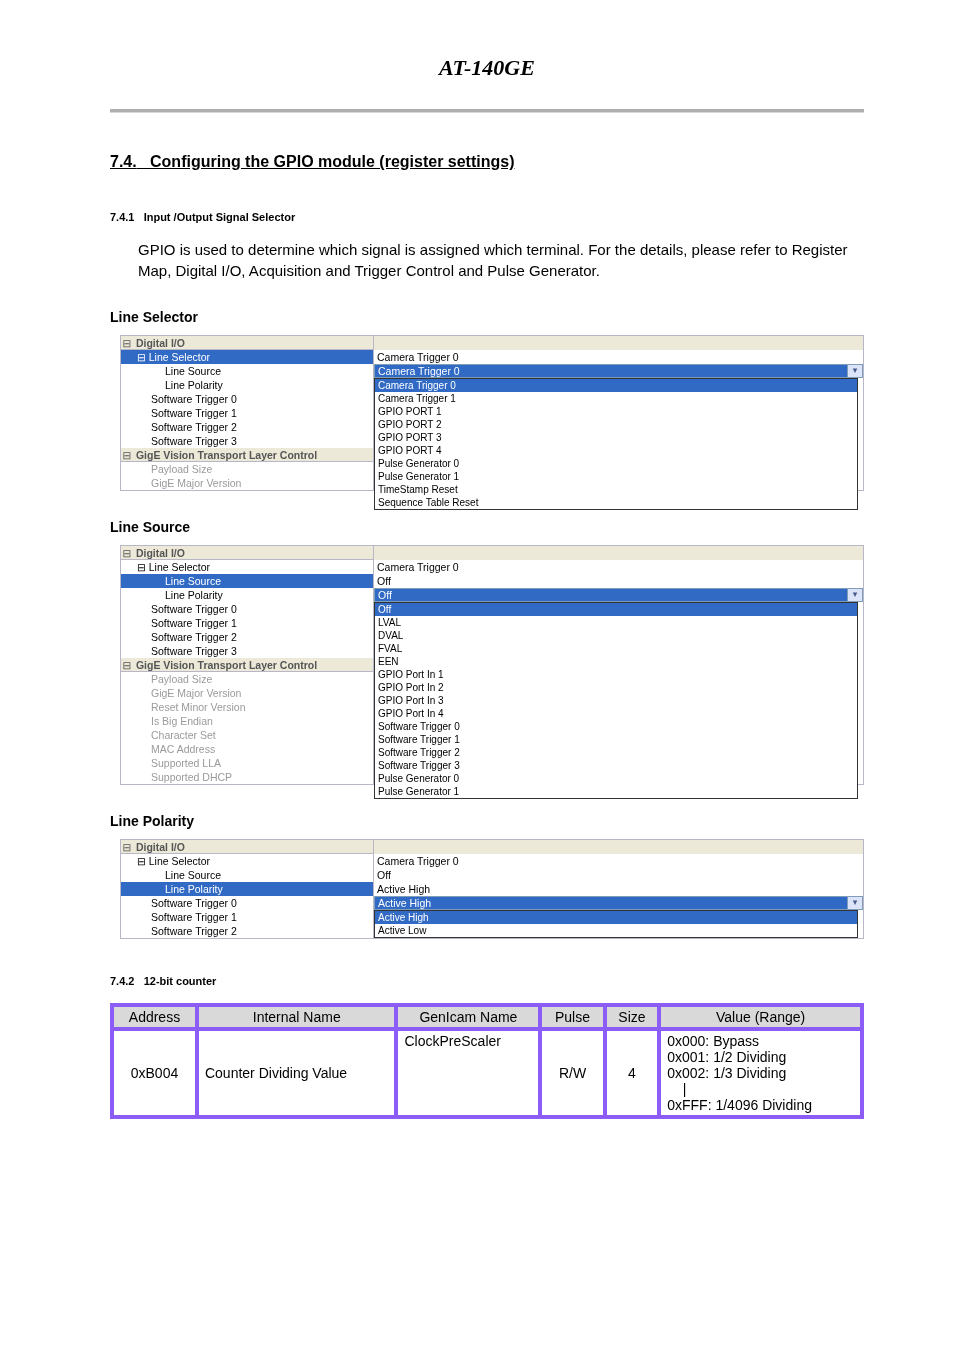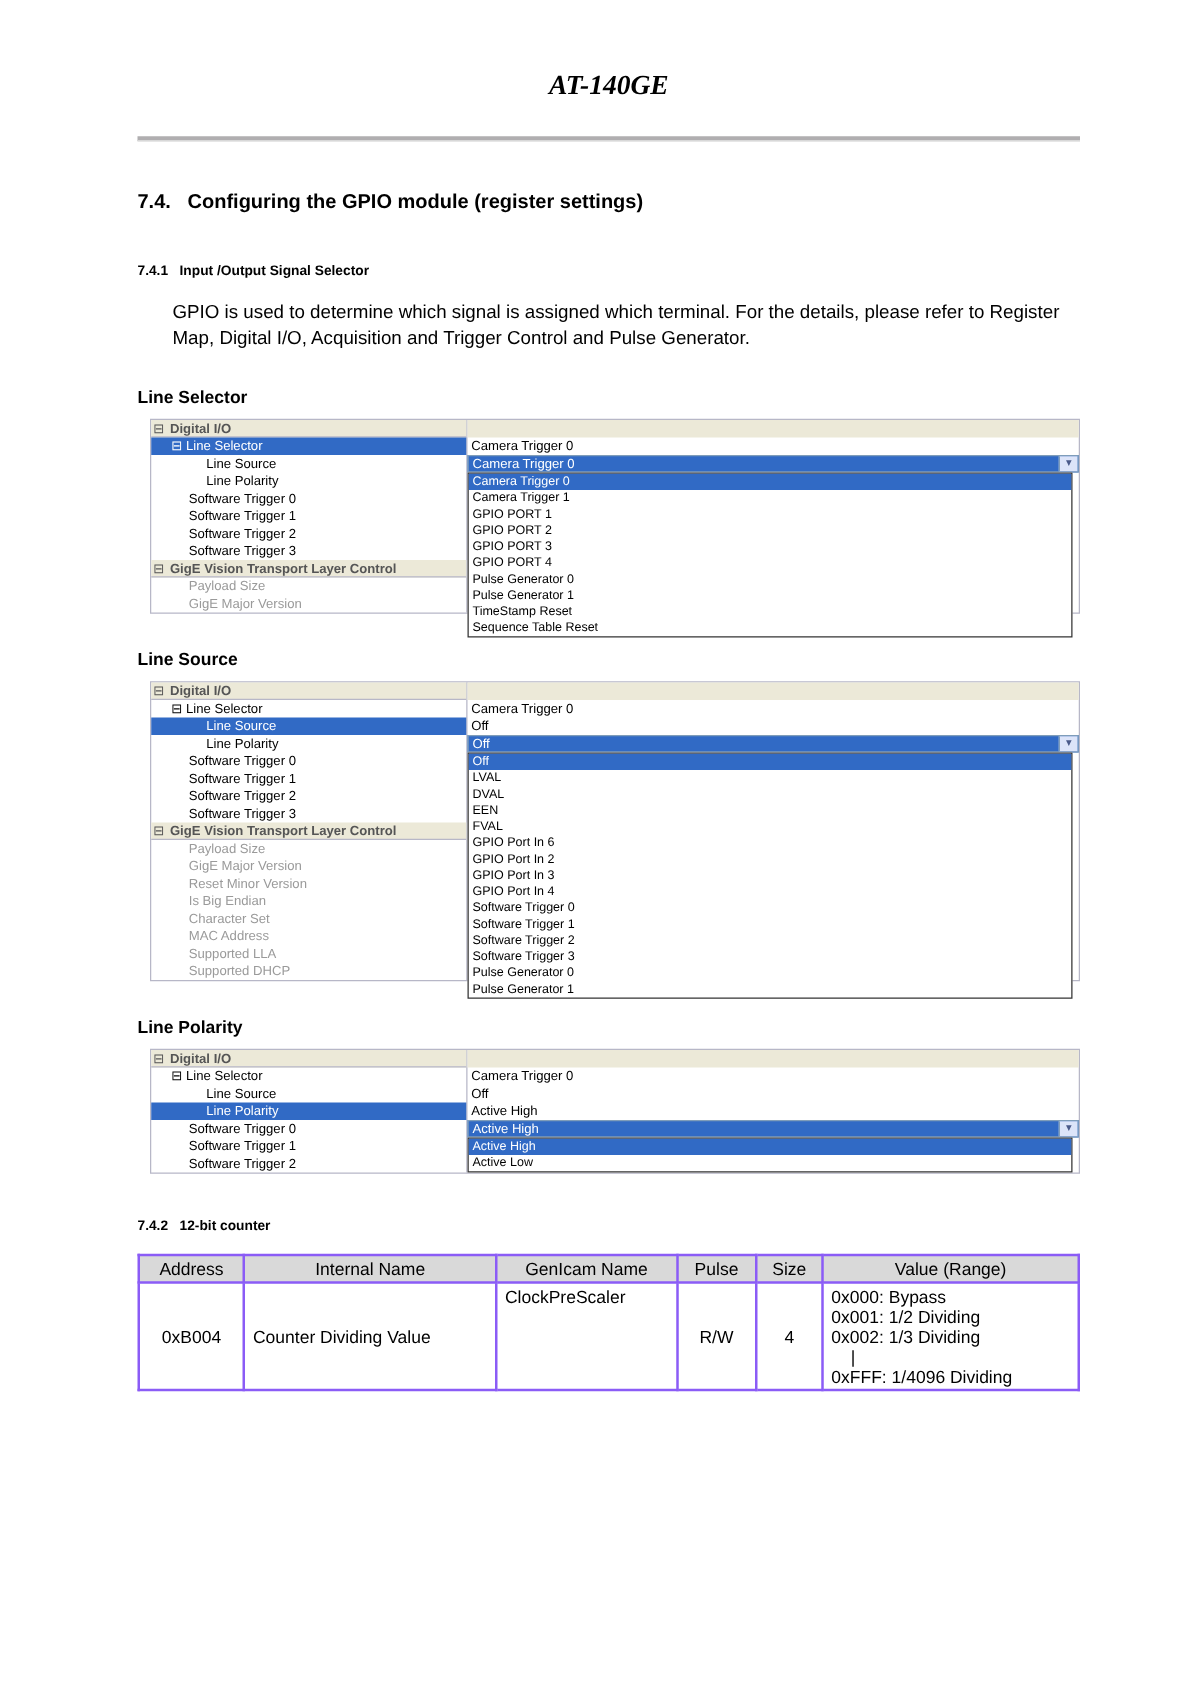--- a/index.html
+++ b/index.html
@@ -26,20 +26,21 @@
   .rule {
     height: 3px;
     background: #b0aeb0;
     border-bottom: 1px solid #d8d8d8;
     margin-bottom: 40px;
   }
   .h2 {
     font-weight: bold;
     font-size: 16px;
     margin-bottom: 40px;
+    text-decoration: underline;
   }
   .h3 {
     font-weight: bold;
     font-size: 11px;
     margin: 26px 0 16px 0;
   }
   .h4 {
     font-weight: bold;
     font-size: 14px;
     margin: 28px 0 10px 0;
@@ -129,21 +130,21 @@
   .static-row { height:14px;line-height:14px;padding-left:3px;white-space:nowrap; }
 
   
   .tbl {
     border-collapse: collapse;
     width: 100%;
     margin-top: 6px;
     font-size: 14px;
   }
   .tbl th, .tbl td {
-    border: 2px solid #8b5cf6;
+    border: 4px solid #8b5cf6;
     padding: 2px 6px;
     vertical-align: top;
     text-align: left;
   }
   .tbl th {
     background: #d9d9d9;
     text-align: center;
     font-weight: normal;
   }
   .tbl .c { text-align:center; }
@@ -234,23 +235,23 @@
       <div class="static-row">Camera Trigger 0</div>
       <div class="static-row">Off</div>
       <div class="dropdown">
         <span>Off</span>
         <span class="dropdown-btn">▾</span>
       </div>
       <div class="options" id="opts2" style="top:56px;">
           <div class="opt sel">Off</div>
           <div class="opt">LVAL</div>
           <div class="opt">DVAL</div>
+          <div class="opt">FVAL</div>
           <div class="opt">EEN</div>
-          <div class="opt">FVAL</div>
-          <div class="opt">GPIO Port In 6</div>
+          <div class="opt">GPIO Port In 1</div>
           <div class="opt">GPIO Port In 2</div>
           <div class="opt">GPIO Port In 3</div>
           <div class="opt">GPIO Port In 4</div>
           <div class="opt">Software Trigger 0</div>
           <div class="opt">Software Trigger 1</div>
           <div class="opt">Software Trigger 2</div>
           <div class="opt">Software Trigger 3</div>
           <div class="opt">Pulse Generator 0</div>
           <div class="opt">Pulse Generator 1</div>
         </div>

